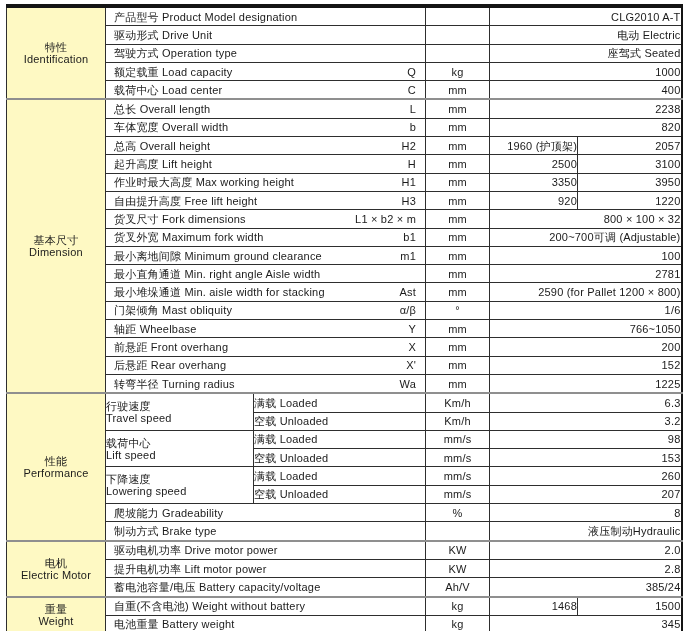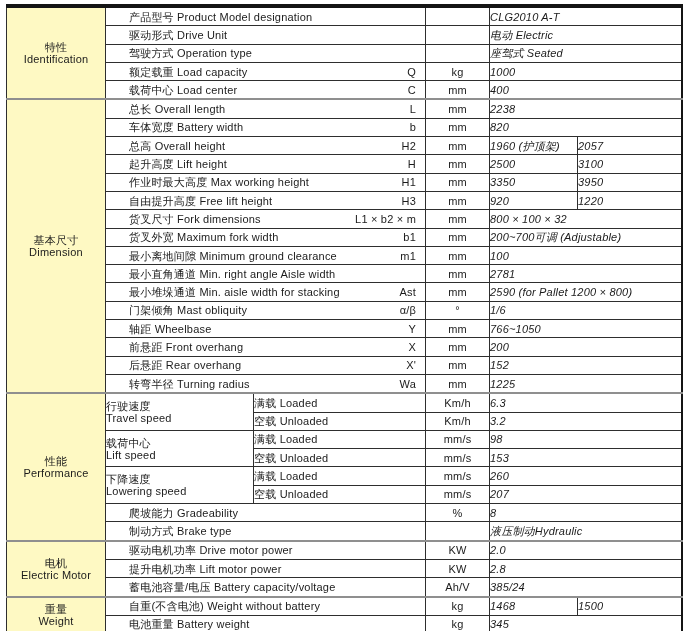--- a/index.html
+++ b/index.html
@@ -33,30 +33,30 @@
   }
   td.c-section{
     background:#fef9c3;
     text-align:center;
     vertical-align:middle;
     border-left:0;
     line-height:13px;
   }
   td.c-param .pwrap{
     display:flex;justify-content:space-between;align-items:center;
-    padding:0 9px 0 23px;
+    padding:0 9px 0 8px;
   }
   td.c-group{
     vertical-align:middle;
     padding-left:8px;
     line-height:13px;
   }
   td.c-sub{padding-left:9px;}
   td.c-unit{text-align:center;}
-  td.c-value,td.c-v1,td.c-v2{text-align:left;font-style:italic;}
+  td.c-value,td.c-v1,td.c-v2{text-align:right;}
   td.c-unit{border-left:1px solid #2e2e2e;}
   td.c-value,td.c-v1{border-left:2px solid #2e2e2e;}
   tr.sec-start td{border-top:2px solid #8f8f8f;margin-left:32px;}
 </style>
 </head>
 <body>
 
 <div class="page">
   <table class="spec">
     <colgroup>
@@ -126,21 +126,21 @@
               <span class="pname">总长 Overall length</span>
               <span class="psym">L</span>
             </div>
           </td>
           <td class="c-unit">mm</td>
           <td class="c-value" colspan="2">2238</td>
         </tr>
         <tr>
           <td class="c-param" colspan="2">
             <div class="pwrap">
-              <span class="pname">车体宽度 Battery width</span>
+              <span class="pname">车体宽度 Overall width</span>
               <span class="psym">b</span>
             </div>
           </td>
           <td class="c-unit">mm</td>
           <td class="c-value" colspan="2">820</td>
         </tr>
         <tr>
           <td class="c-param" colspan="2">
             <div class="pwrap">
               <span class="pname">总高 Overall height</span>

